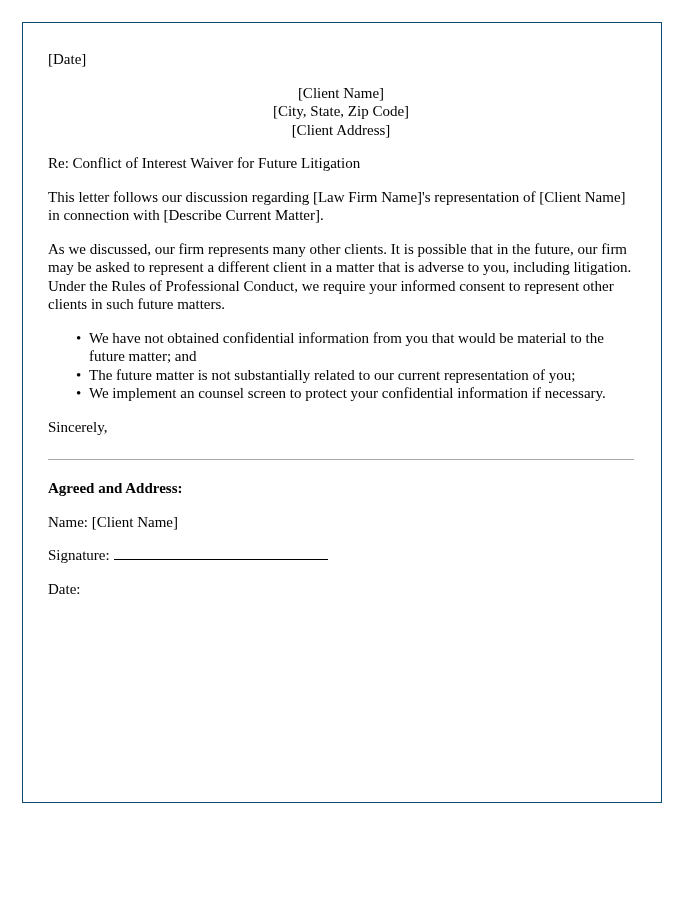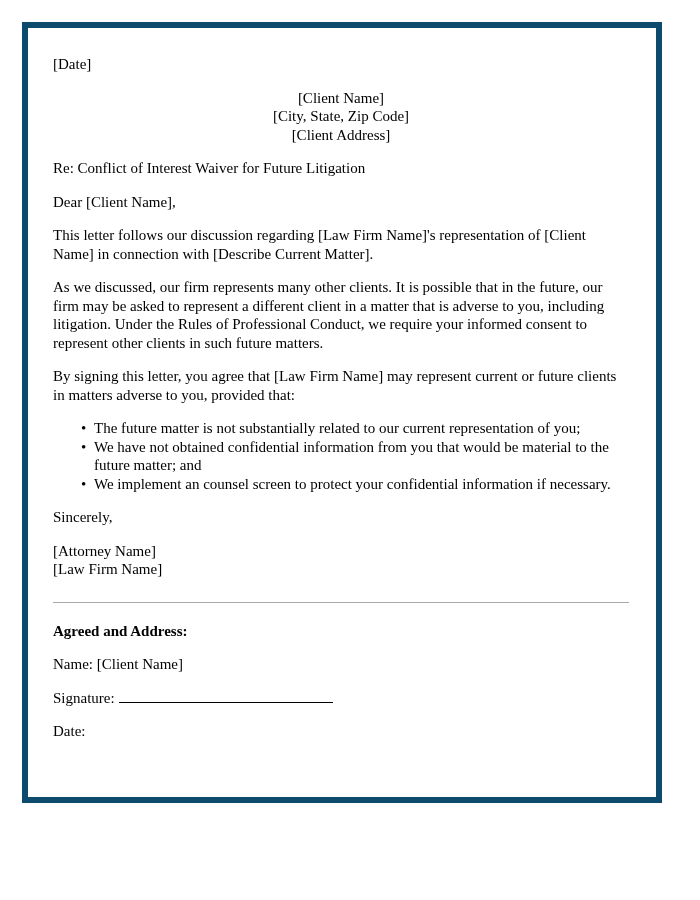--- a/index.html
+++ b/index.html
@@ -17,21 +17,21 @@
     overflow: hidden;
   }
 
   .page {
     position: absolute;
     left: 22px;
     top: 22px;
     width: 640px;
     height: 781px;
     box-sizing: border-box;
-    border: 6px solid #0c4a6e;
+    border: 1px solid #0c4a6e;
     background: #ffffff;
     overflow: hidden;
   }
 
   .page-inner {
     padding: 27px 27px 0 25px;
   }
 
   .doc-text {
     font-size: 15px;
@@ -110,41 +110,35 @@
     <p class="block">[Date]</p>
 
     <div class="addr-block">
       <p class="tight">[Client Name]</p>
       <p class="tight">[City, State, Zip Code]</p>
       <p class="tight">[Client Address]</p>
     </div>
 
     <p class="block">Re: Conflict of Interest Waiver for Future Litigation</p>
 
-    <p class="block">Dear [Client Name],</p>
 
     <p class="block">This letter follows our discussion regarding [Law Firm Name]'s representation of [Client Name] in connection with [Describe Current Matter].</p>
 
     <p class="block">As we discussed, our firm represents many other clients. It is possible that in the future, our firm may be asked to represent a different client in a matter that is adverse to you, including litigation. Under the Rules of Professional Conduct, we require your informed consent to represent other clients in such future matters.</p>
 
-    <p class="block">By signing this letter, you agree that [Law Firm Name] may represent current or future clients in matters adverse to you, provided that:</p>
 
     <ul class="terms">
+      <li>We have not obtained confidential information from you that would be material to the future matter; and</li>
       <li>The future matter is not substantially related to our current representation of you;</li>
-      <li>We have not obtained confidential information from you that would be material to the future matter; and</li>
       <li>We implement an counsel screen to protect your confidential information if necessary.</li>
     </ul>
 
 
     <p class="block">Sincerely,</p>
 
-    <div class="sig-block">
-      <p class="tight">[Attorney Name]</p>
-      <p class="tight">[Law Firm Name]</p>
-    </div>
 
     <hr class="divider">
 
     <p class="block bold">Agreed and Address:</p>
 
     <p class="block">Name: [Client Name]</p>
 
     <p class="block sig-line-row"><span>Signature:</span><span class="sig-rule"></span></p>
 
     <p class="tight">Date:</p>

